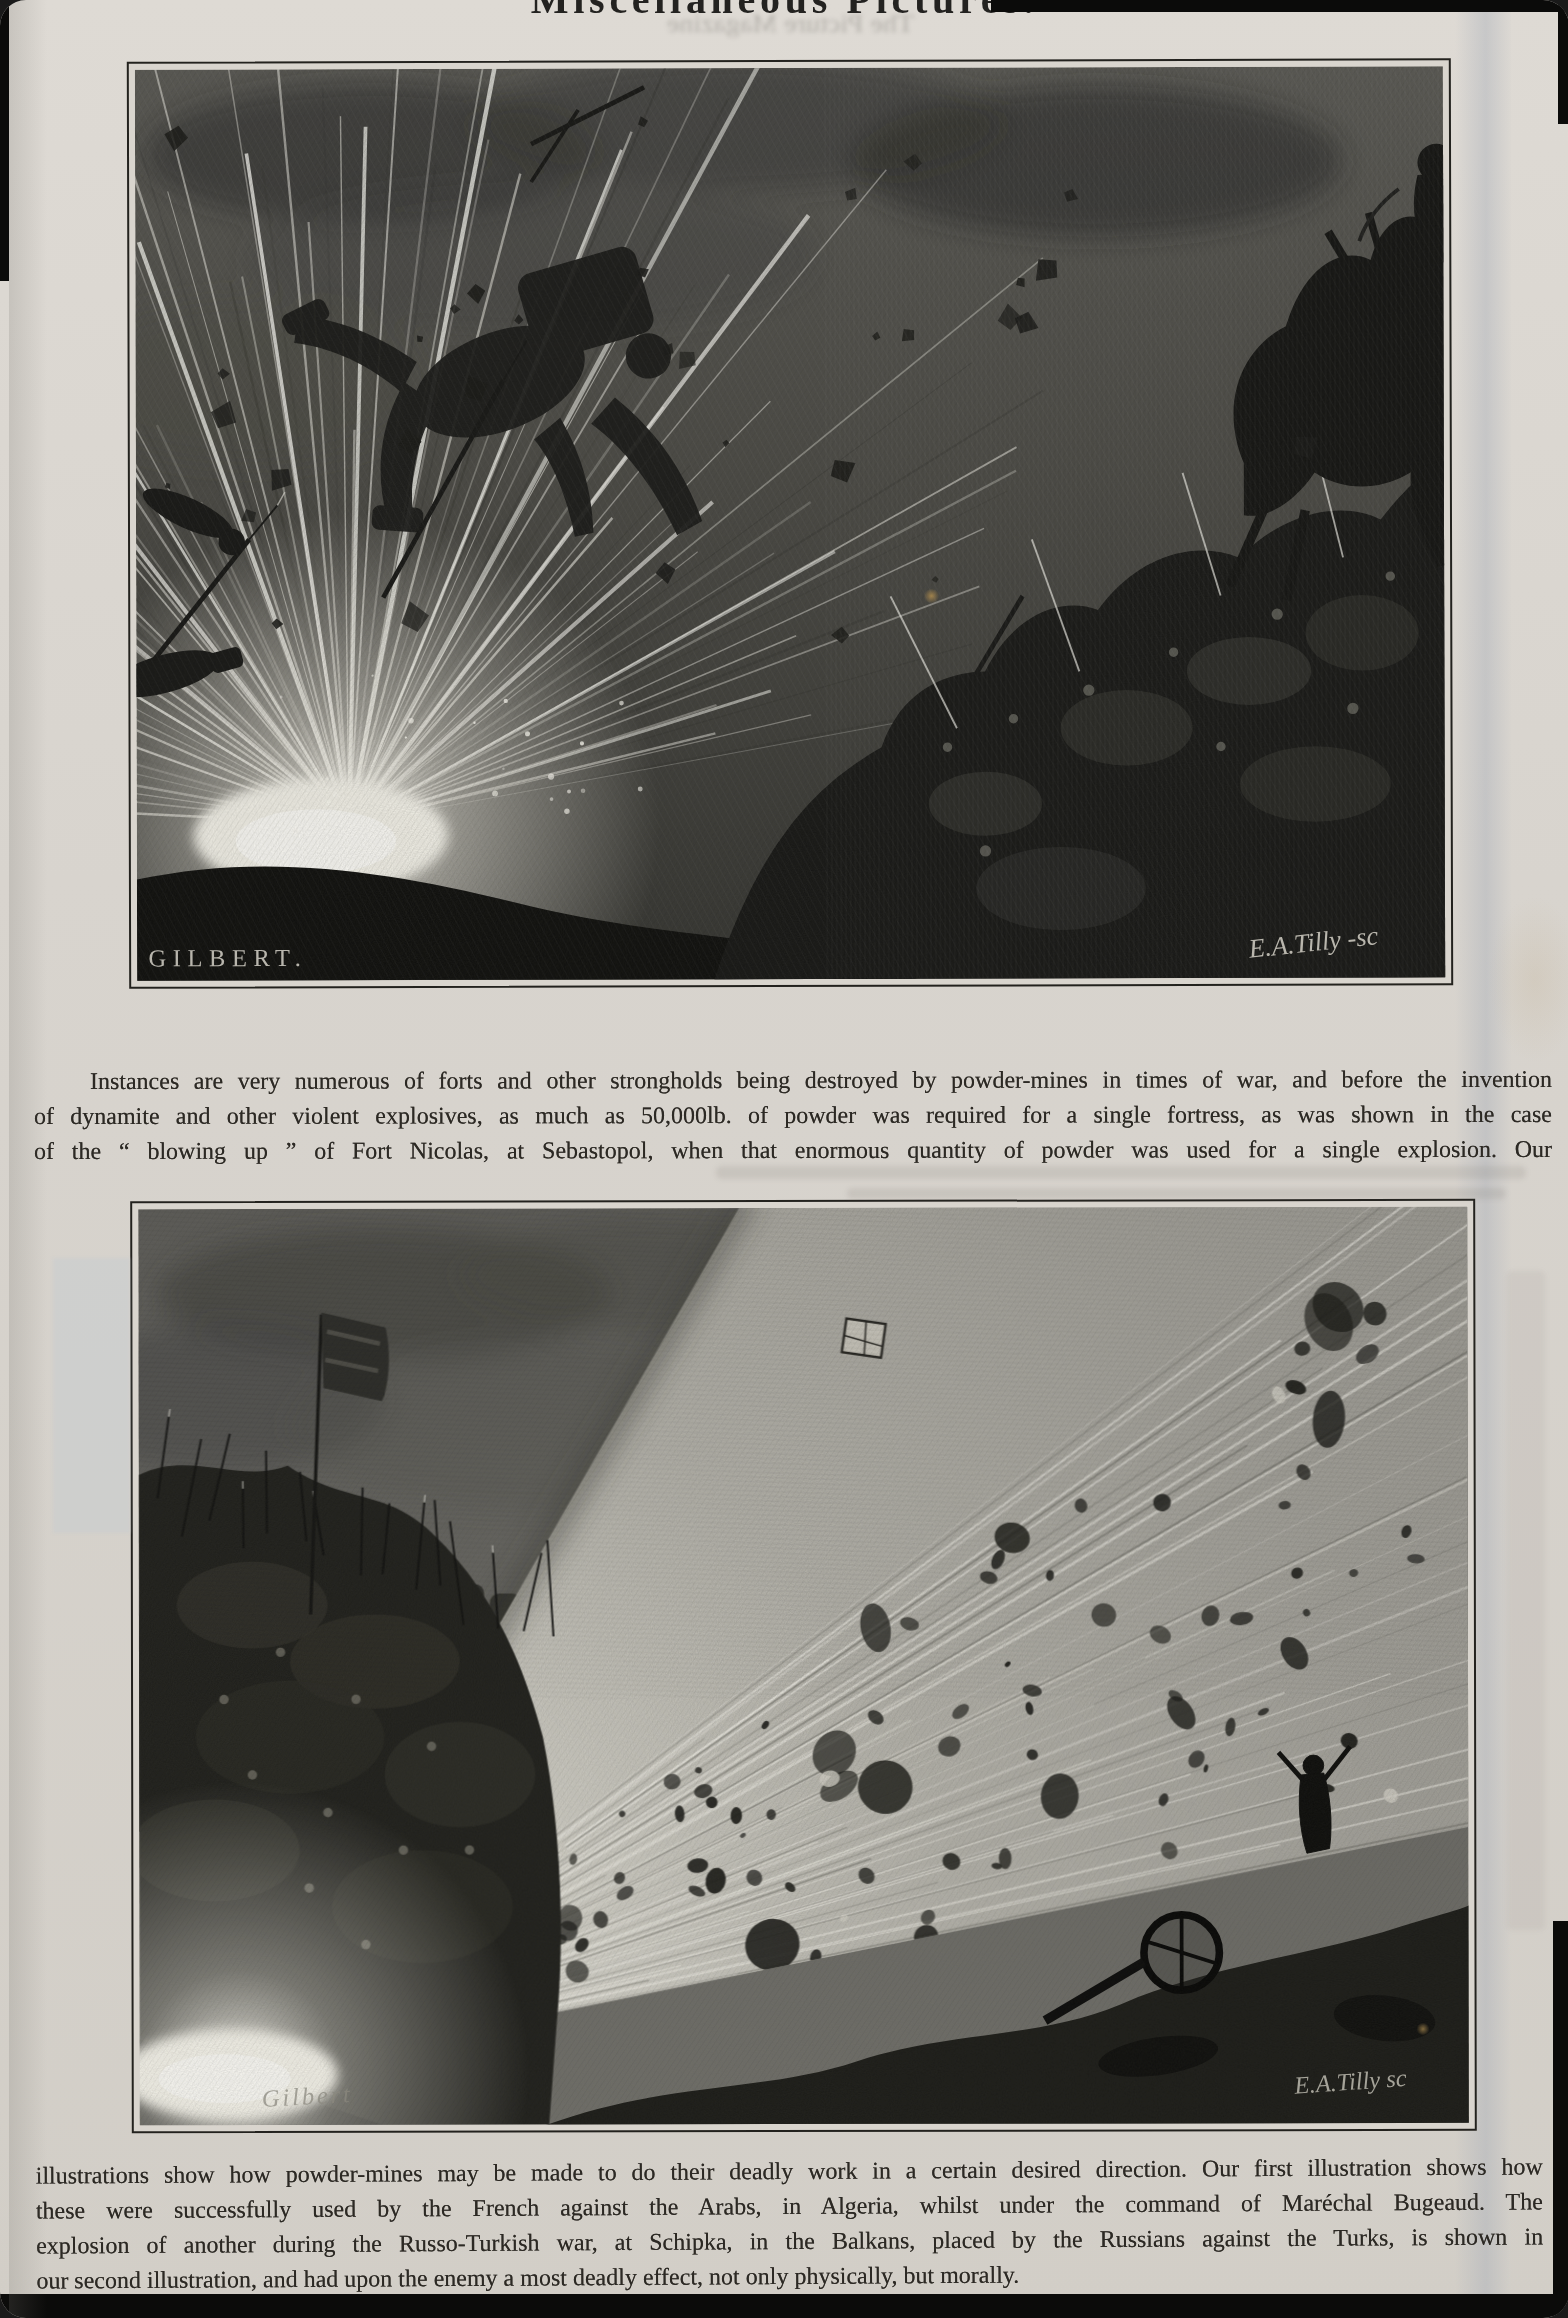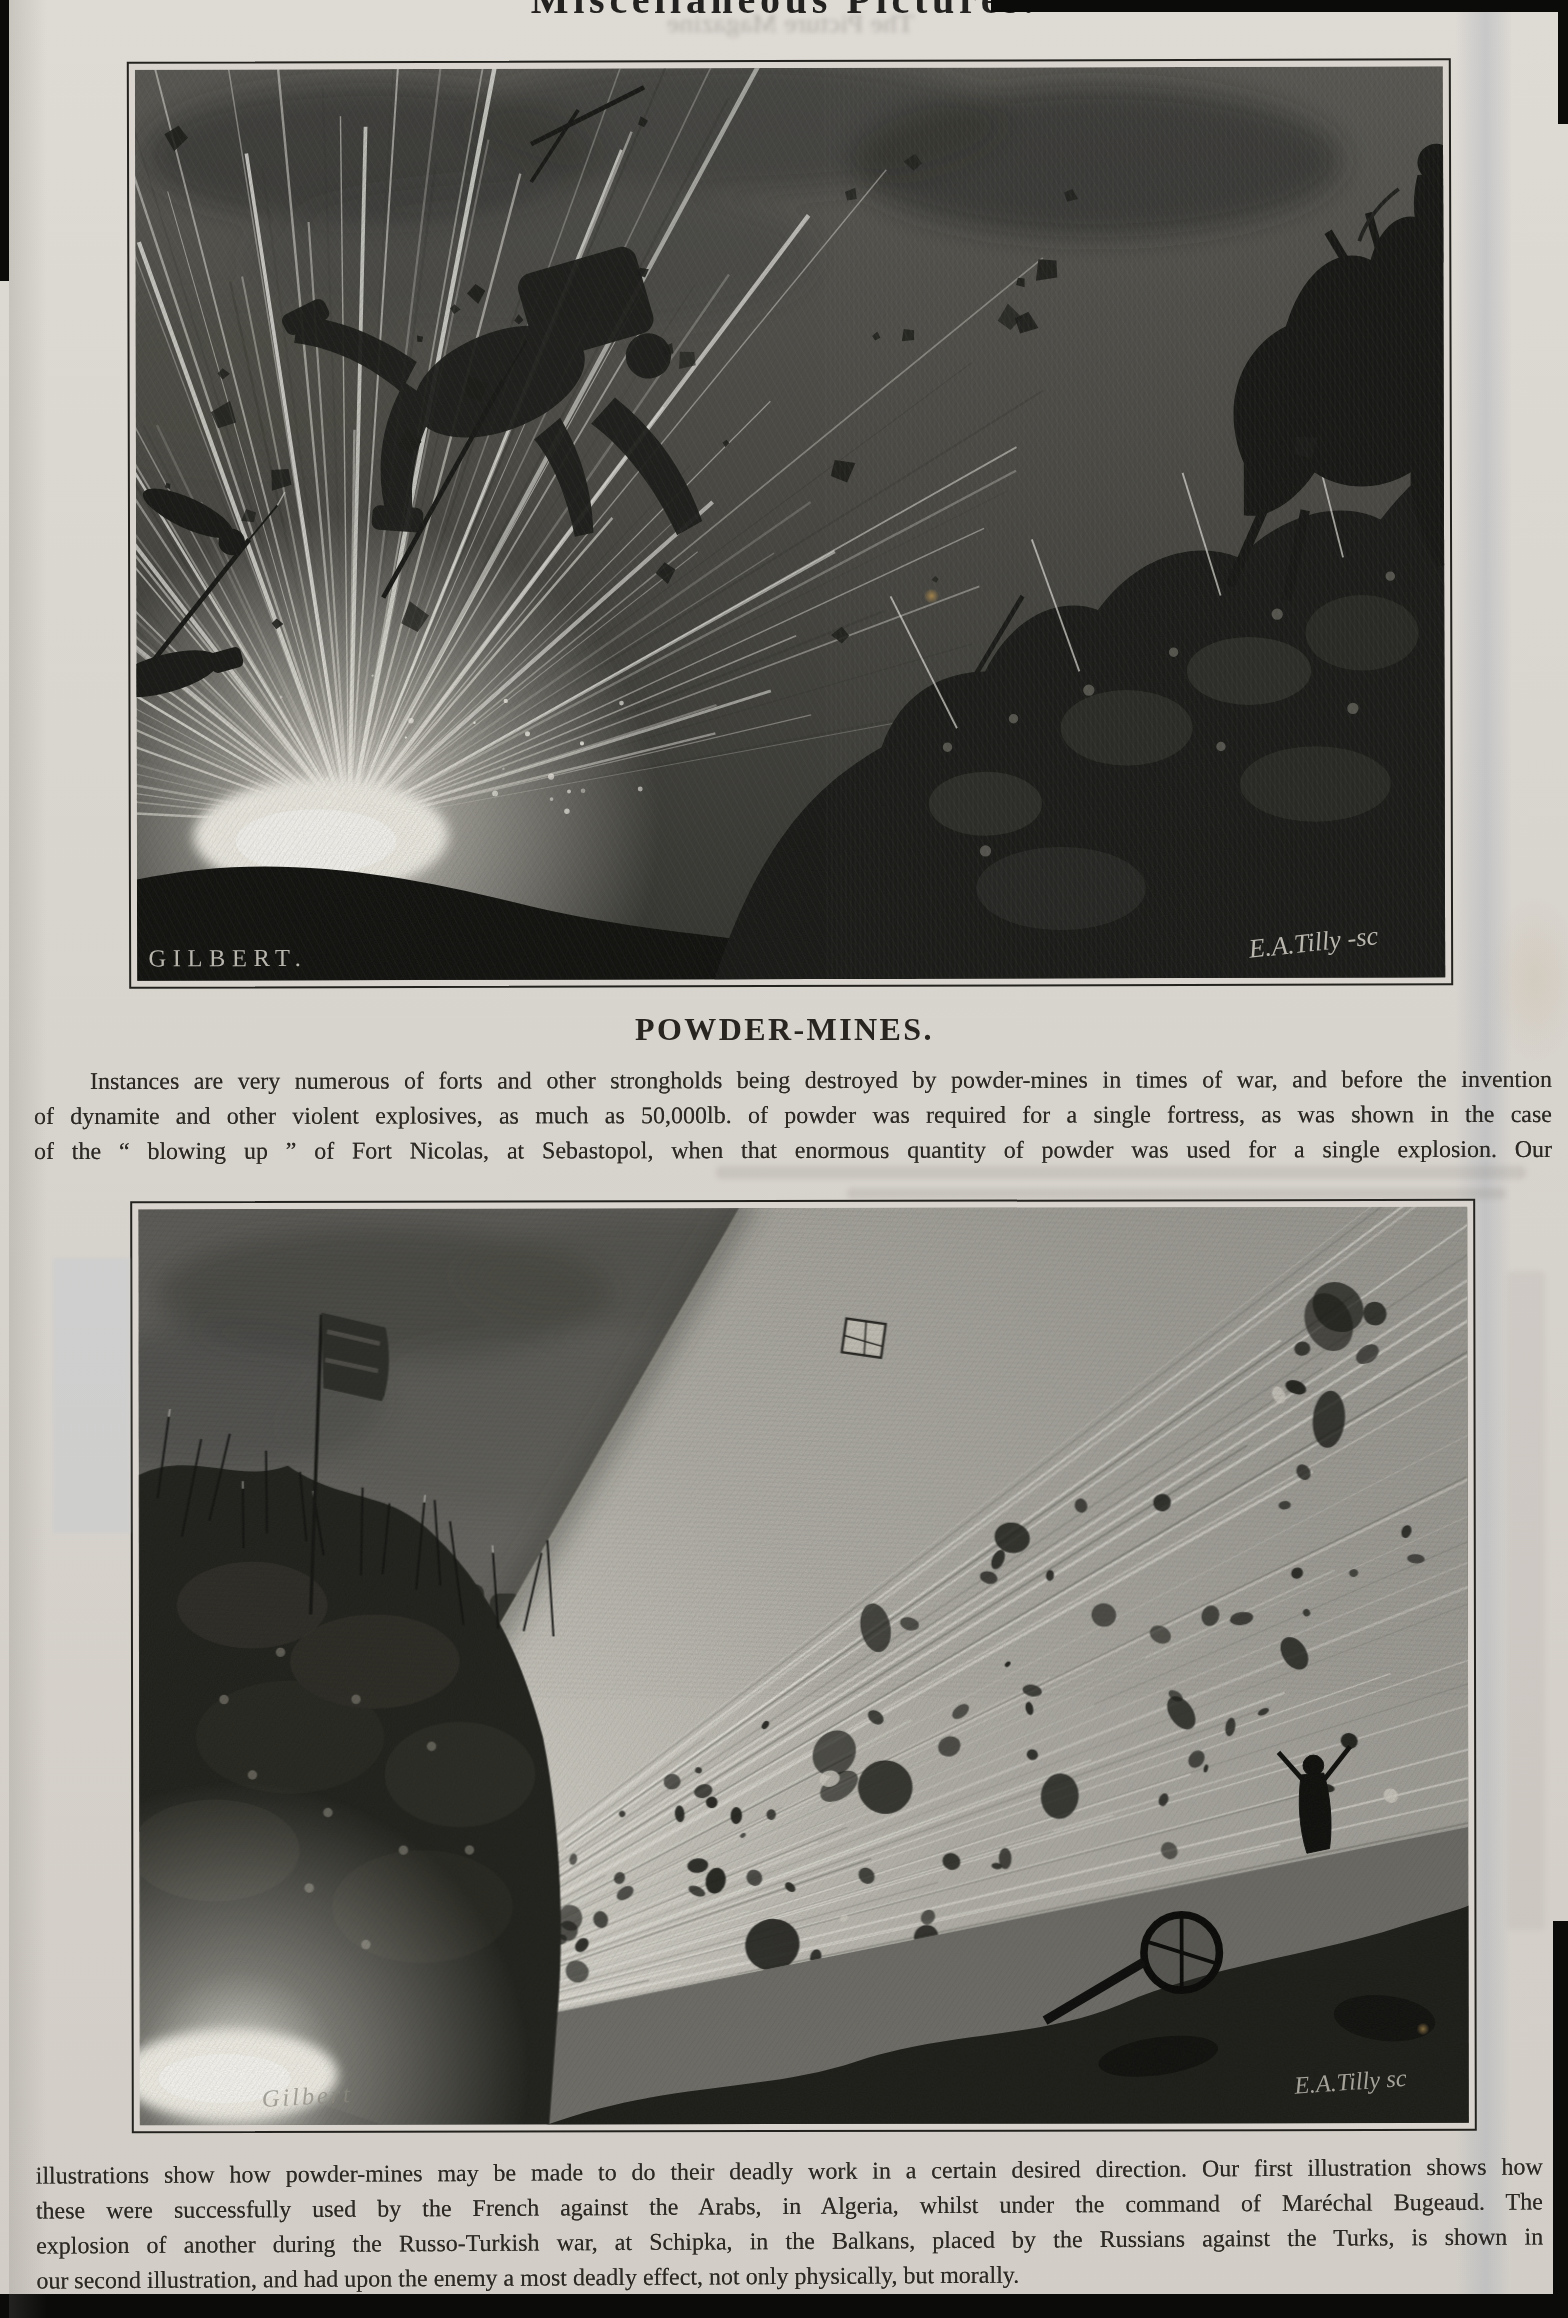--- a/index.html
+++ b/index.html
@@ -1,21 +1,21 @@
 <!DOCTYPE html>
 <html style="--paper: #d8d4ce; --ink: #2c2924; --frame: #23221e;font-size:15px"><head>
 <meta charset="utf-8">
 <style>
   :root{
     --paper:#d8d4ce; --ink:#2c2924; --frame:#23221e;
   }
   html,body{margin:0;padding:0;background:#1a1a1a;}
   .page{position:relative;width:1569px;height:2318px;overflow:hidden;
     background:linear-gradient(180deg,#dedad4 0%,var(--paper) 38%,#d2cec7 100%);
-    font-family:"Liberation Serif",serif;color:var(--ink);}
+    font-family:"Liberation Serif",serif;color:var(--ink);border-radius:26px;}
   .page::before{content:"";position:absolute;top:0;bottom:0;left:1455px;width:56px;
     background:linear-gradient(90deg,rgba(168,174,184,0) 0%,rgba(168,174,184,.42) 55%,rgba(210,208,204,.15) 100%);pointer-events:none;}
   .page::after{content:"";position:absolute;top:0;bottom:0;left:8.5px;width:38px;
     background:linear-gradient(90deg,rgba(120,118,112,.22),rgba(120,118,112,0));pointer-events:none;}
 
   .headline-crop{position:absolute;top:0;left:0;width:100%;height:14px;overflow:hidden;text-align:center;}
   .headline-crop span{display:inline-block;margin-top:-31px;font-size:40px;font-weight:bold;
     letter-spacing:4.7px;color:#232220;}
   .ghost{position:absolute;top:7.5px;left:527px;width:527px;text-align:center;font-size:28px;
     color:rgba(102,100,94,.35);filter:blur(2.3px);transform:scaleX(-1) scaleY(.92);}
@@ -380,21 +380,20 @@
       <rect x="730" y="0" width="658" height="966" fill="url(#vlines)" opacity=".6"></rect>
       <rect width="1388" height="966" fill="url(#hatchA)" opacity=".55"></rect>
       <rect width="1388" height="966" fill="url(#hatchB)"></rect>
       <rect width="1388" height="966" filter="url(#grainF)" opacity=".4"></rect>
 
       <text x="12" y="950" font-family="Liberation Serif, serif" font-size="26" letter-spacing="7" fill="#cac7be" opacity=".9">GILBERT.</text>
       <text x="1180" y="944" font-family="Liberation Serif, serif" font-size="28" font-style="italic" fill="#b9b6ad" transform="rotate(-6 1180 944)">E.A.Tilly -sc</text>
     </svg>
   </div>
 
-  <div class="title">POWDER-MINES.</div>
 
   <div class="para" id="para1">
     <div class="ln indent">Instances are very numerous of forts and other strongholds being destroyed by powder-mines in times of war, and before the invention</div>
     <div class="ln">of dynamite and other violent explosives, as much as 50,000lb. of powder was required for a single fortress, as was shown in the case</div>
     <div class="ln">of the “ blowing up ” of Fort Nicolas, at Sebastopol, when that enormous quantity of powder was used for a single explosion.  Our</div>
   </div>
 
   <div class="plate" id="plate2">
     <svg viewBox="0 0 1410 972" preserveAspectRatio="none" role="img">
       <defs>

